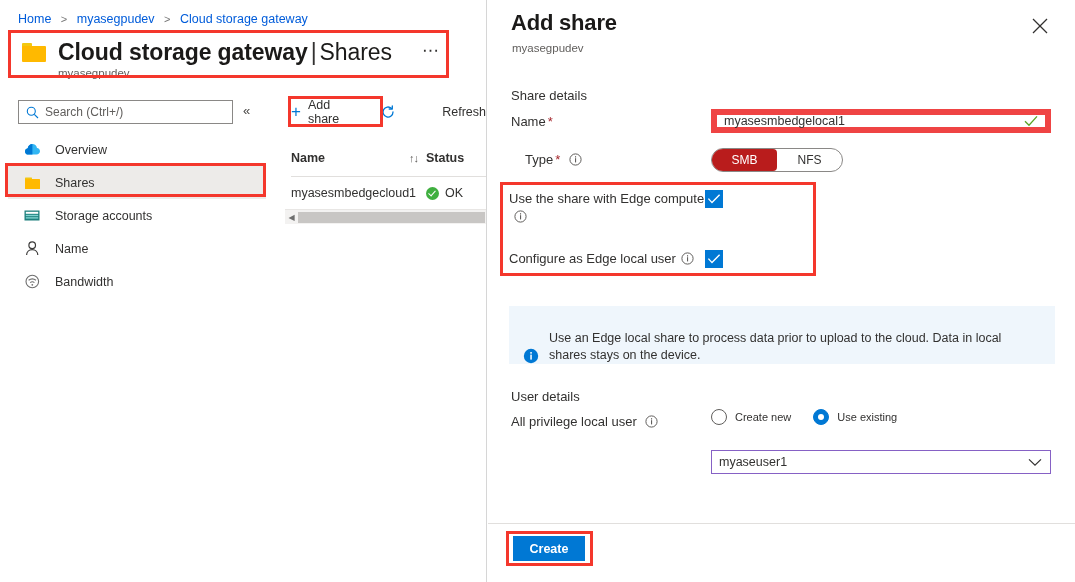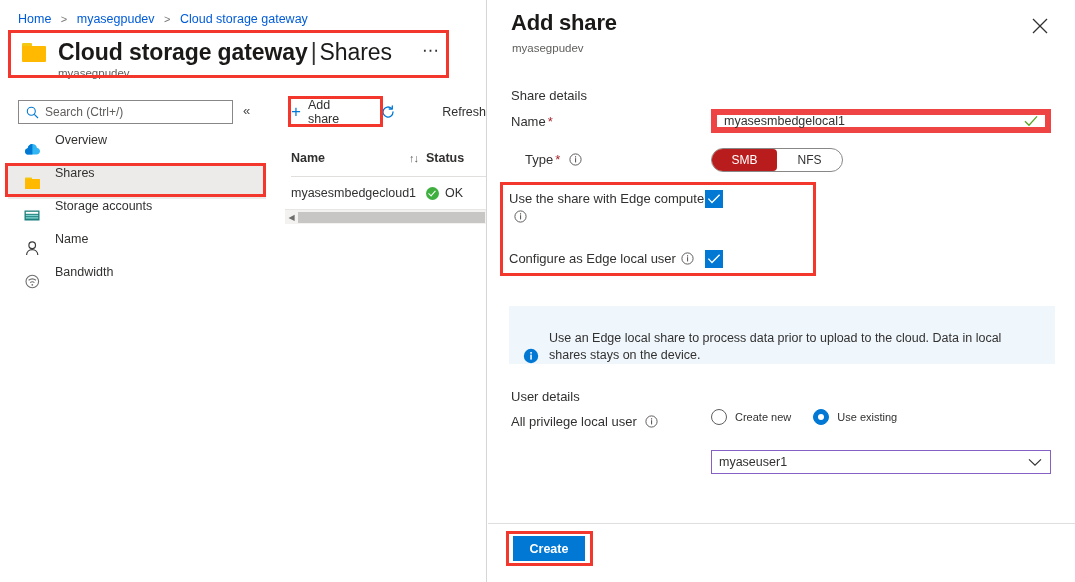--- a/index.html
+++ b/index.html
@@ -149,20 +149,21 @@
 
   
   .nav-list {
     position: absolute;
     left: 8px; top: 133px;
     width: 258px;
   }
   .nav-item {
     height: 33px;
     display: flex;
+    align-items: center;
     padding-left: 16px;
     box-sizing: border-box;
     font-size: 12.5px;
     color: #323130;
     cursor: pointer;
   }
   .nav-item.selected {
     background: #edebe9;
   }
   .nav-ico {

